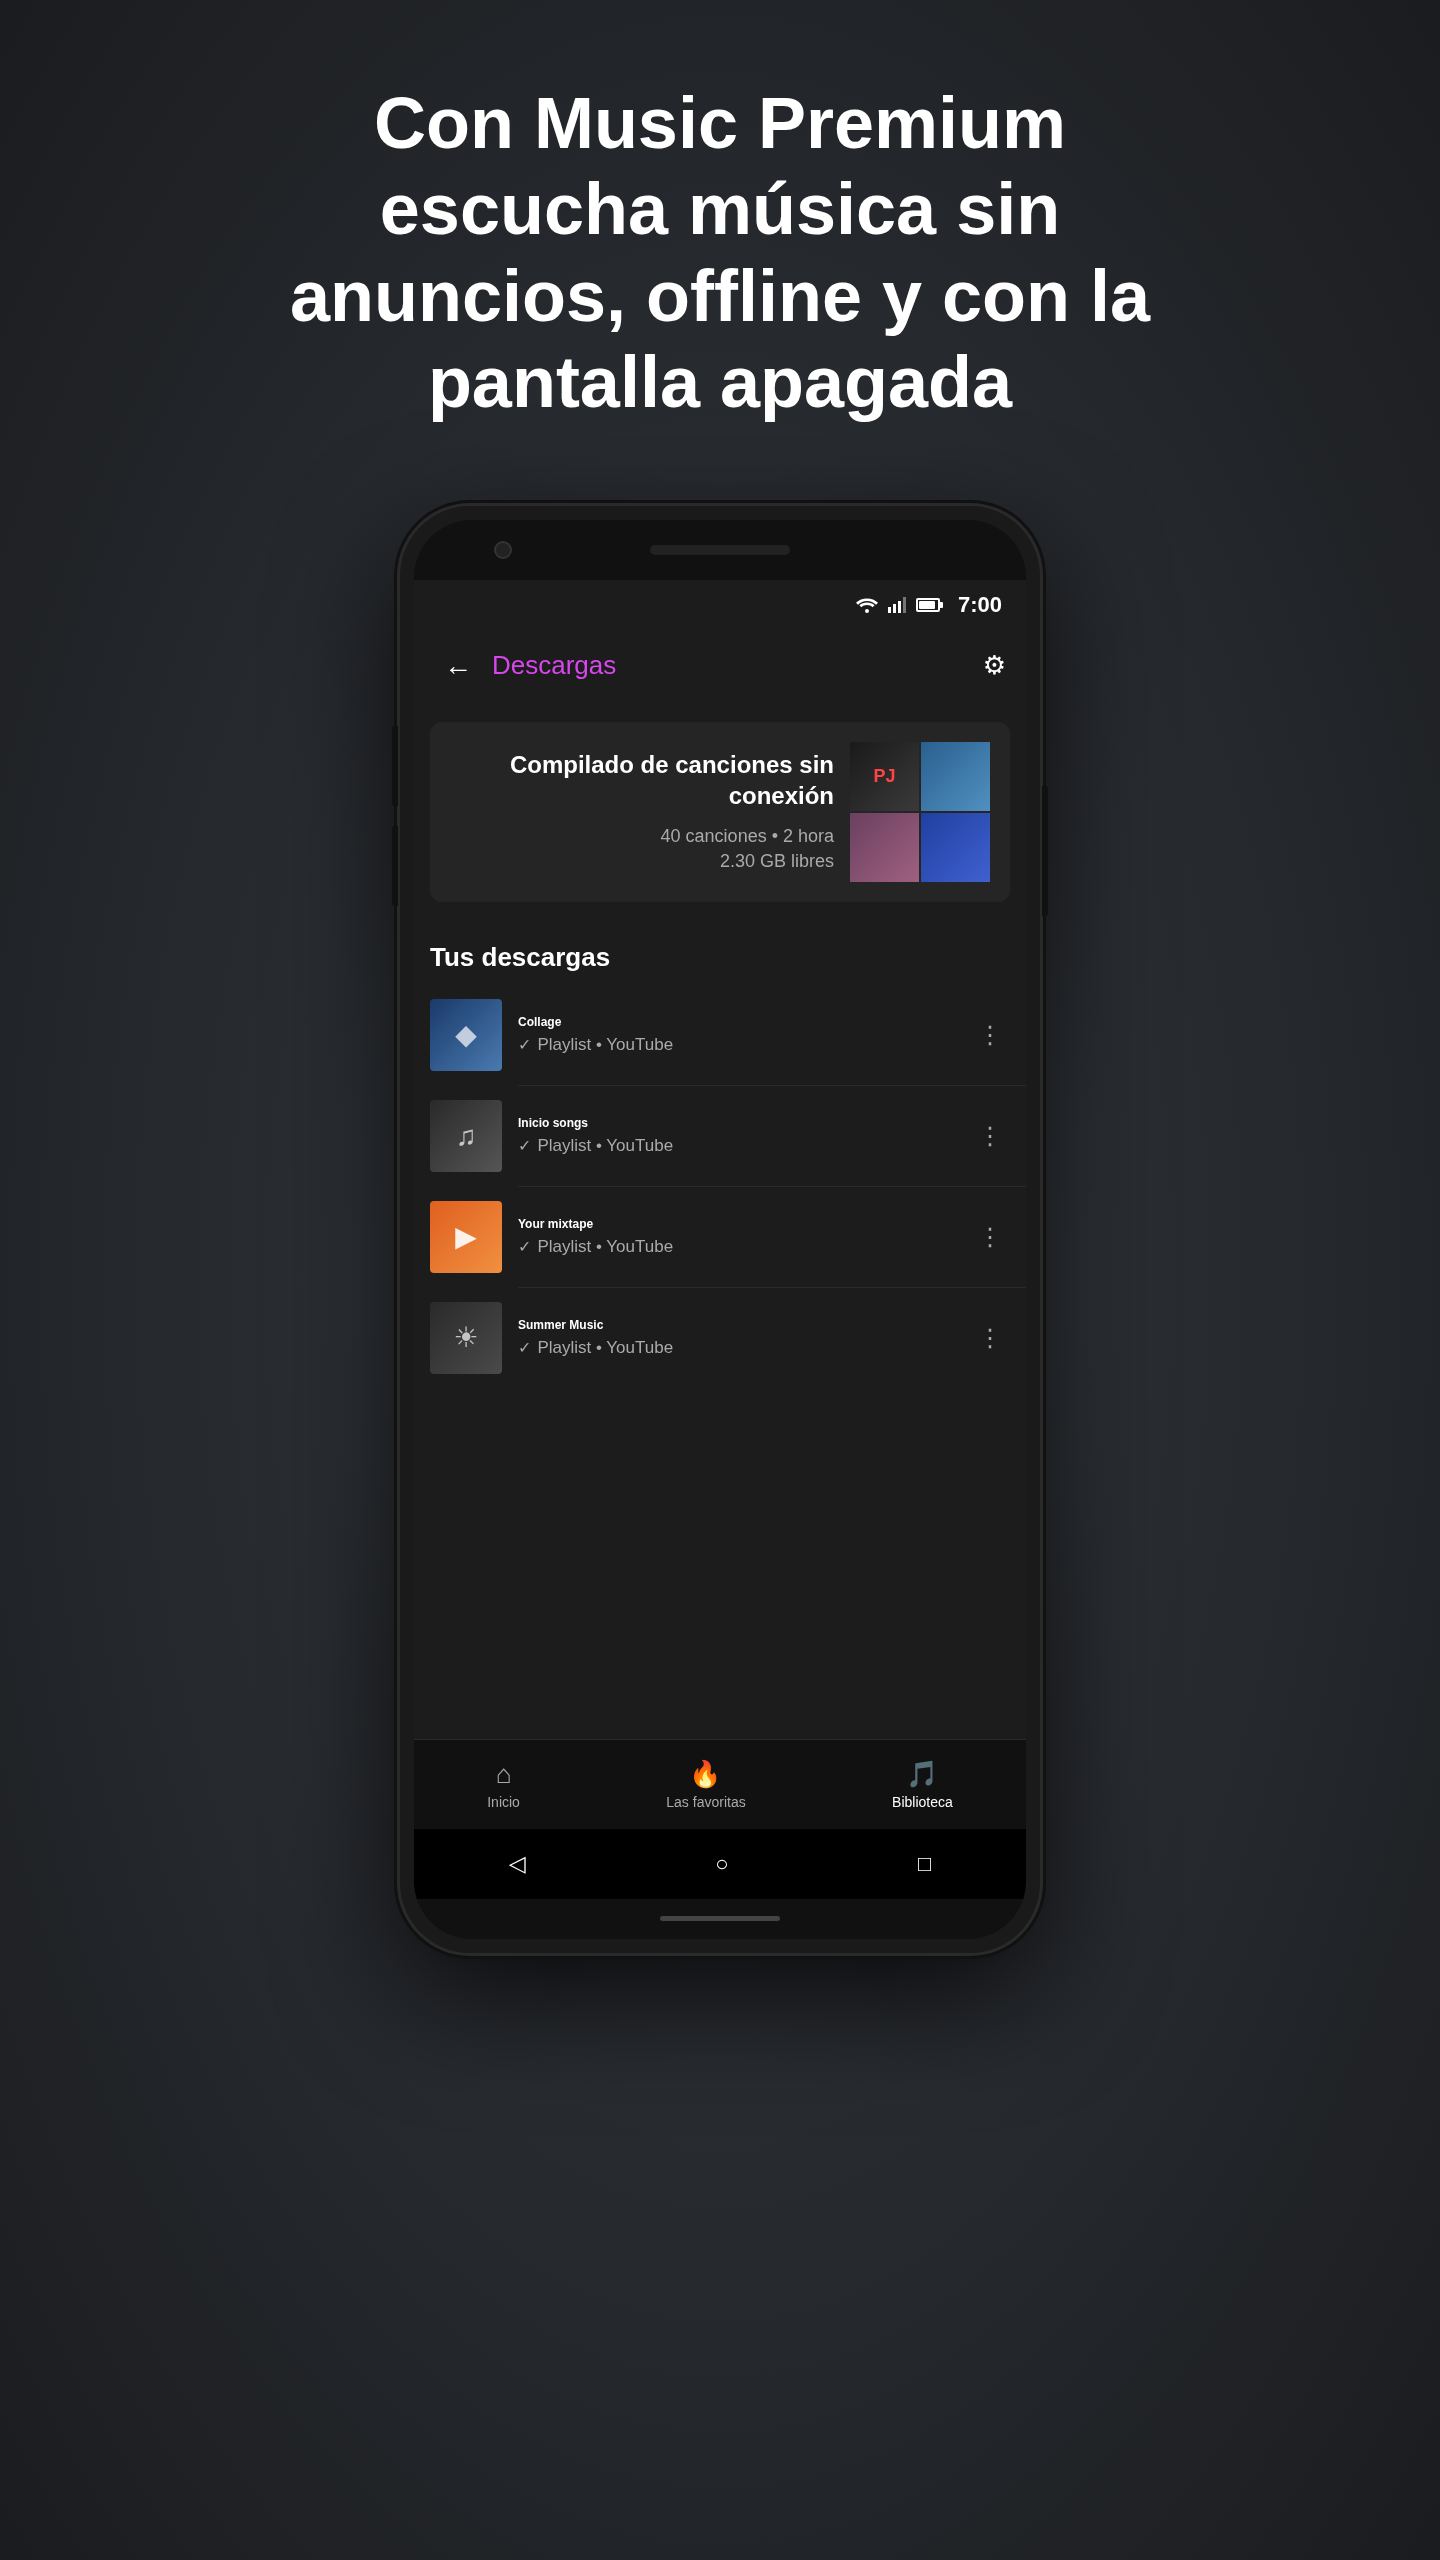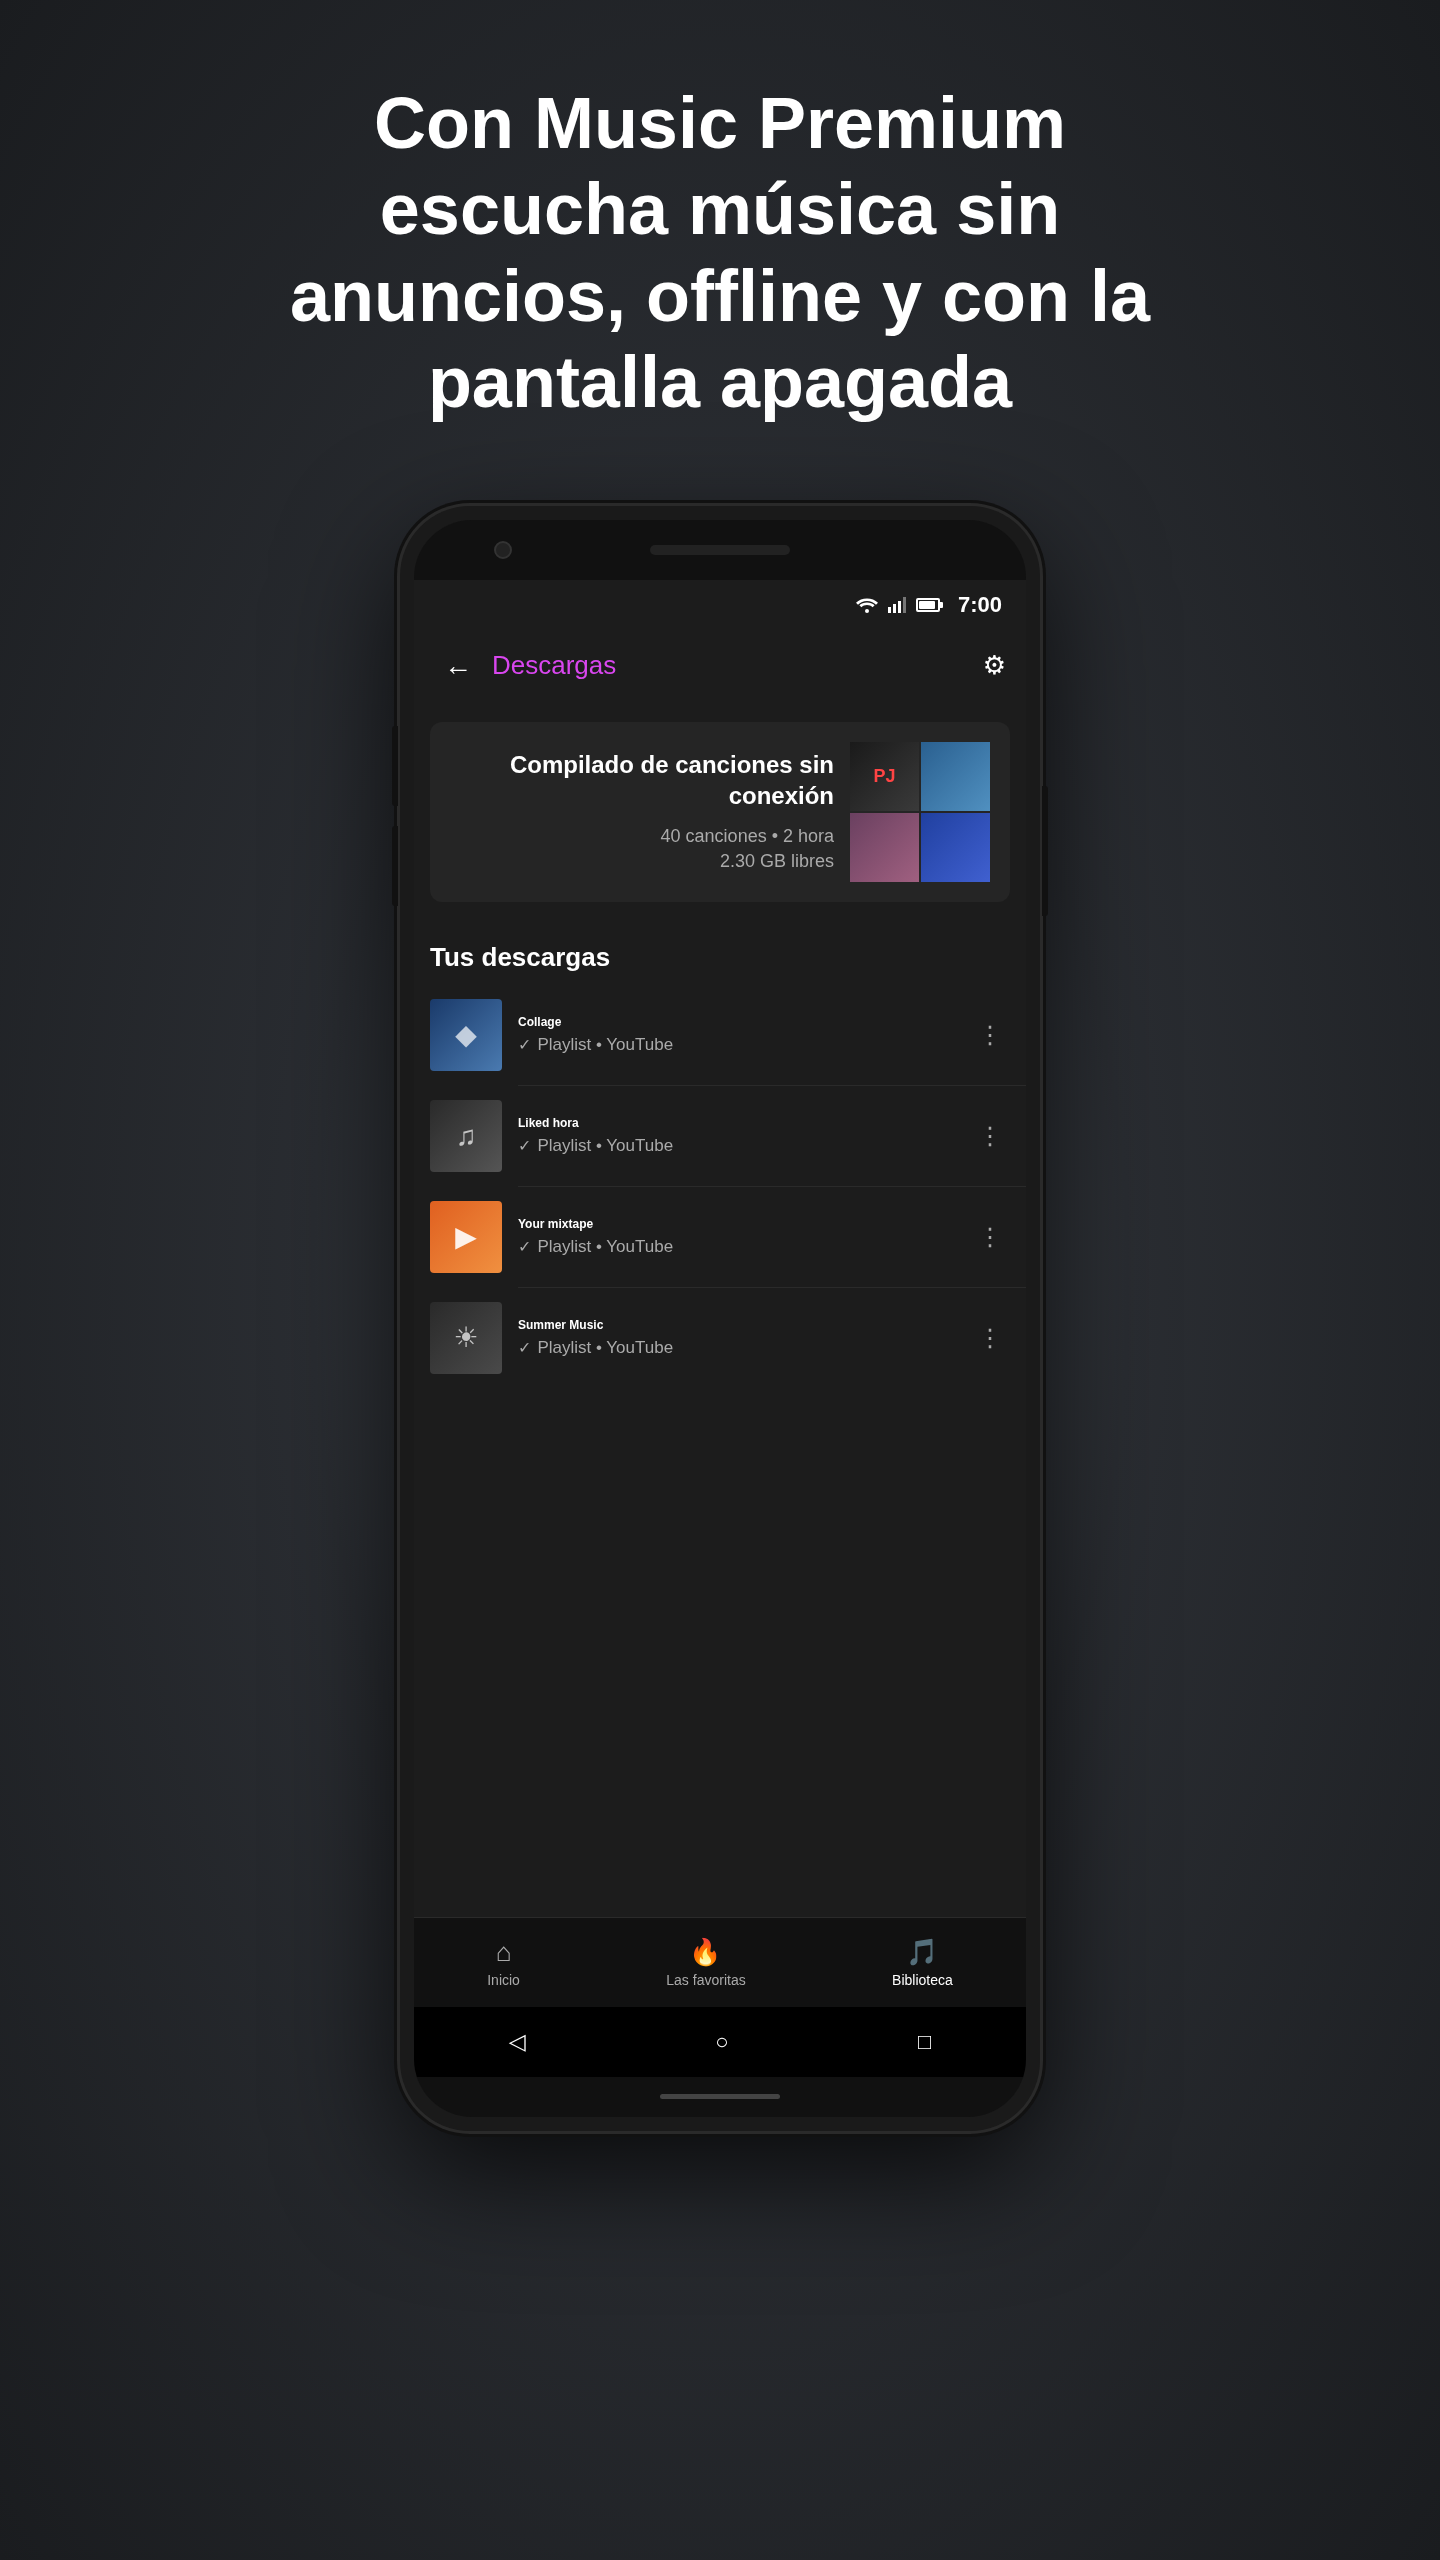--- a/index.html
+++ b/index.html
@@ -20,21 +20,21 @@
       font-weight: 800;
       text-align: center;
       line-height: 1.2;
       padding: 80px 100px 60px;
       max-width: 1200px;
     }
 
     .phone-wrapper {
       position: relative;
       width: 640px;
-      height: 1625px;
+      height: 1447px;
       margin-top: 20px;
     }
 
     .phone-outer {
       position: absolute;
       top: 0; left: 0; right: 0; bottom: 0;
       background: #1a1a1a;
       border-radius: 70px;
       box-shadow:
         0 0 0 3px #2a2a2a,
@@ -495,21 +495,21 @@
               <span>Playlist • YouTube</span>
             </div>
           </div>
           <div class="more-btn">⋮</div>
         </div>
         <div class="playlist-item-divider"></div>
 
         <div class="playlist-item">
           <div class="playlist-thumb thumb-liked"></div>
           <div class="playlist-info">
-            <div class="playlist-name">Liked hora</div>
+            <div class="playlist-name">Inicio songs</div>
             <div class="playlist-meta">
               <span class="check-icon">✓</span>
               <span>Playlist • YouTube</span>
             </div>
           </div>
           <div class="more-btn">⋮</div>
         </div>
         <div class="playlist-item-divider"></div>
 
         <div class="playlist-item">

